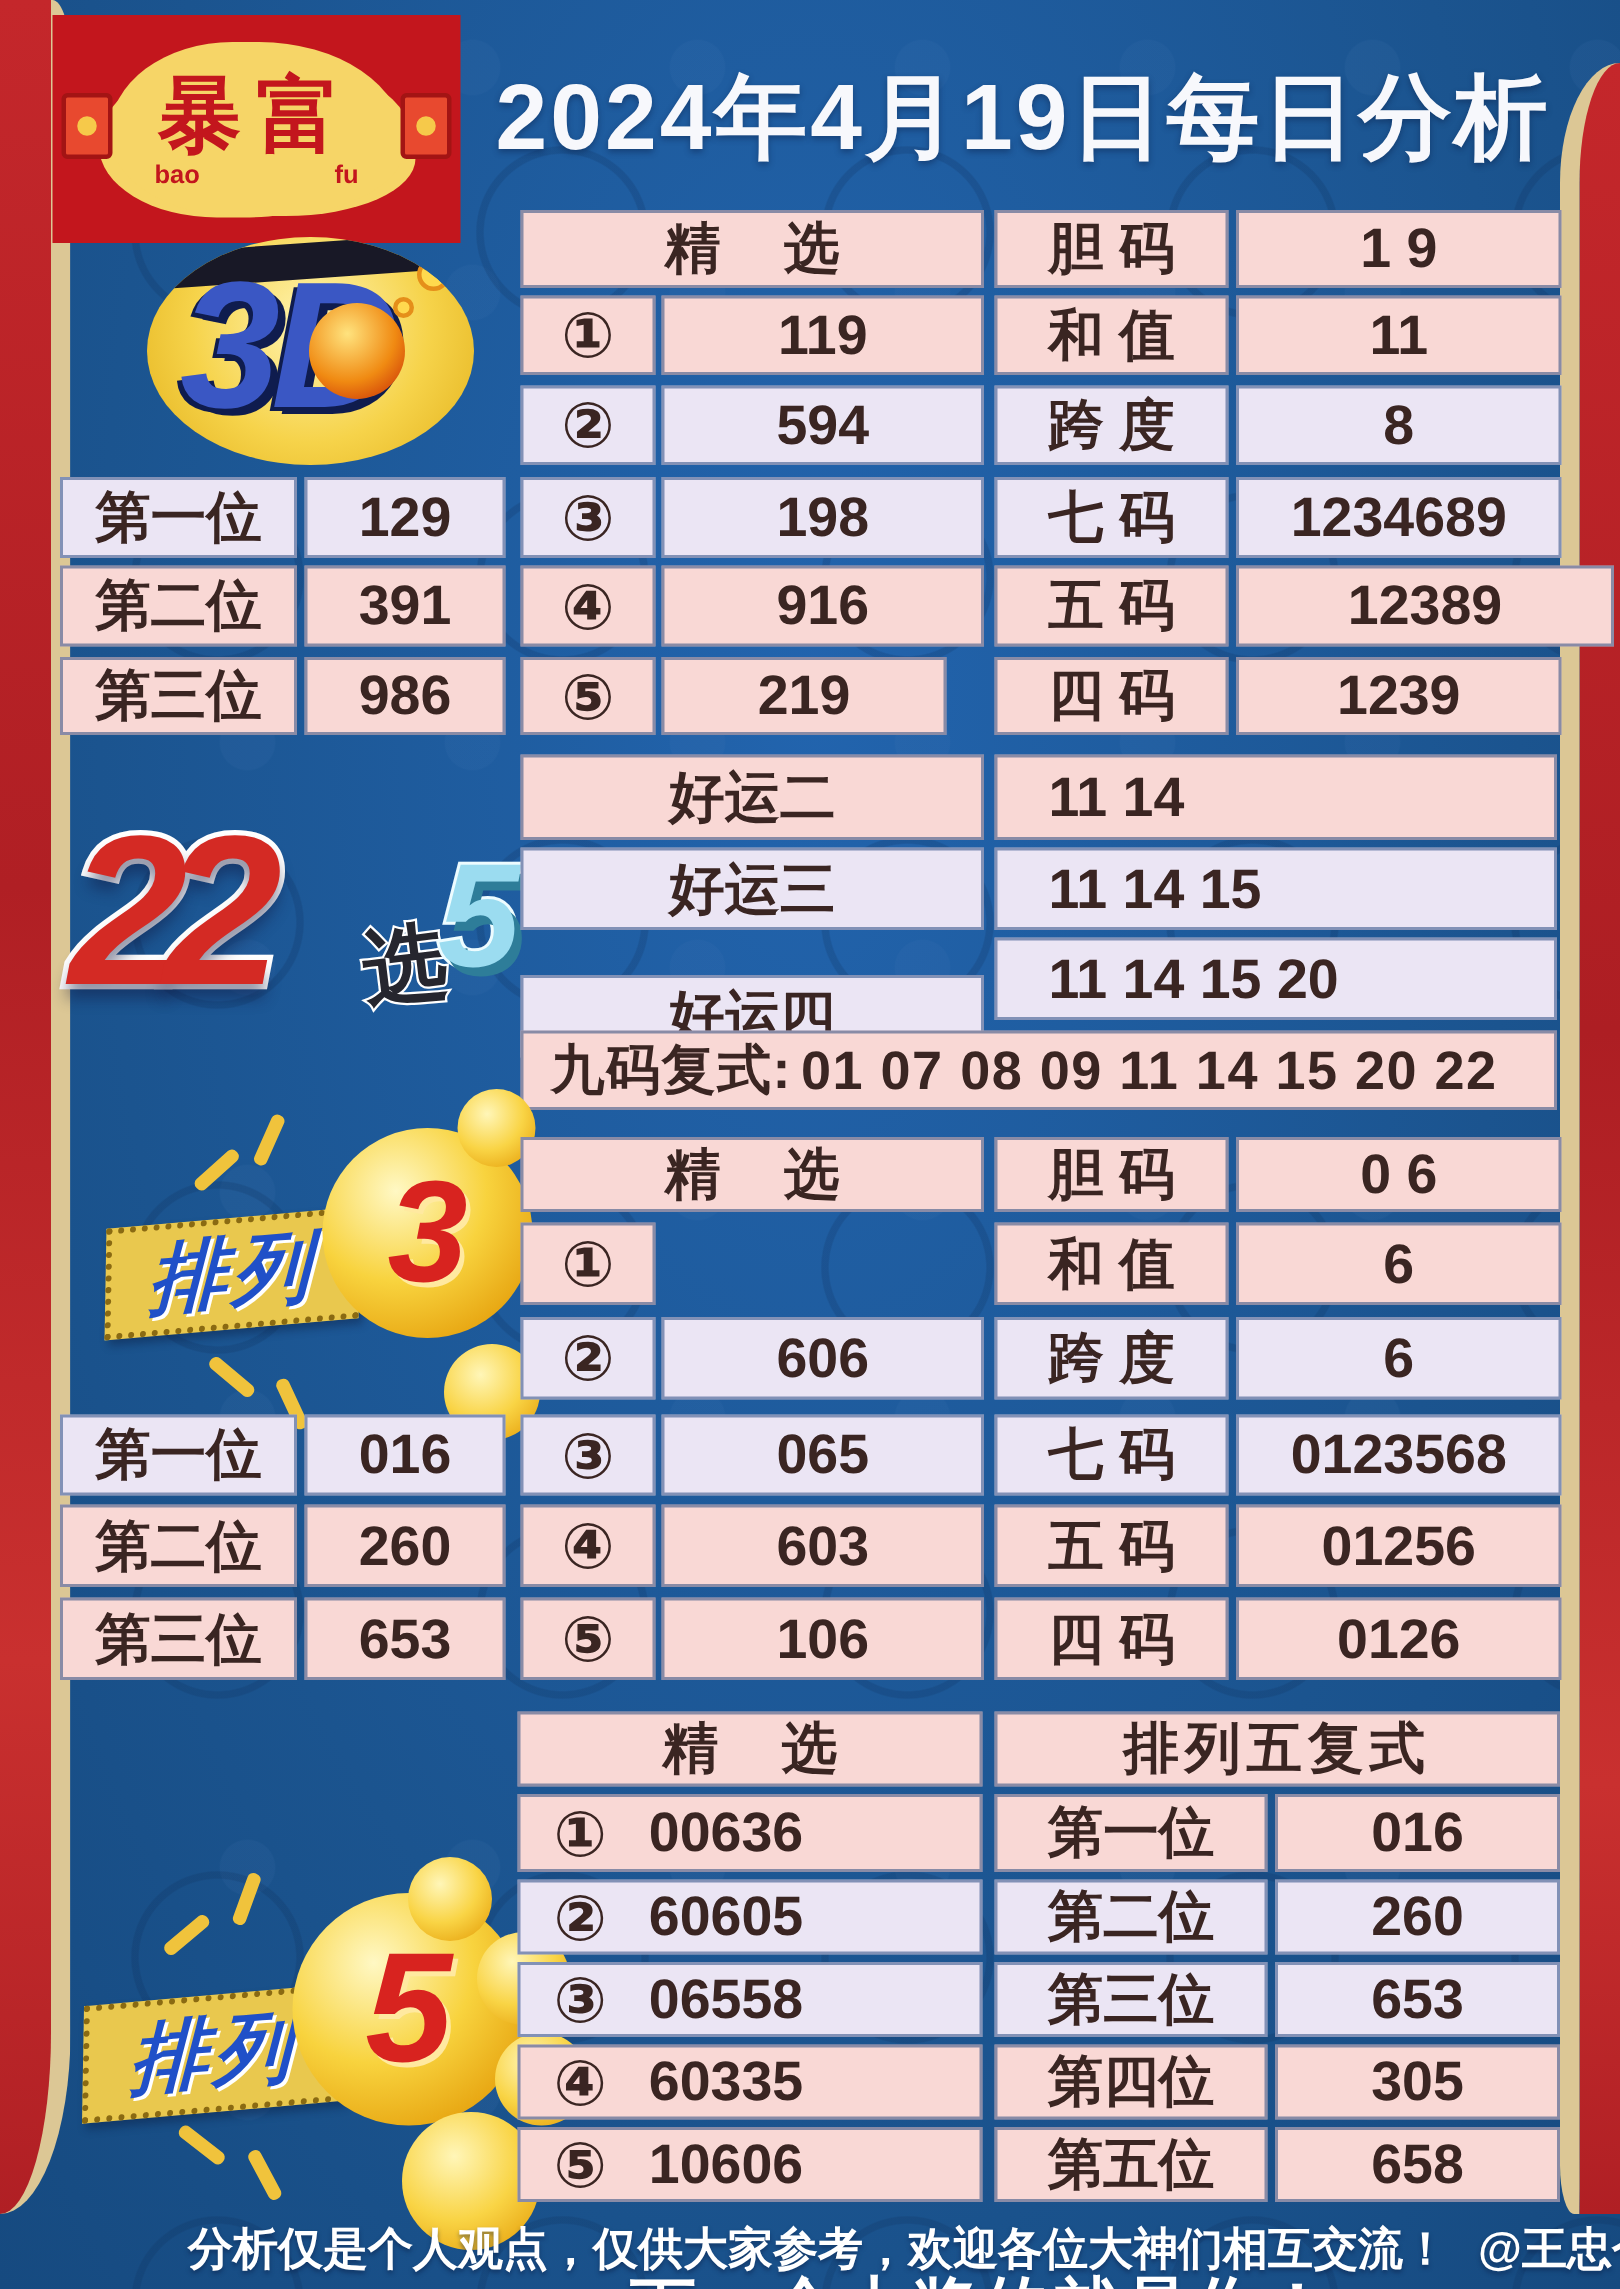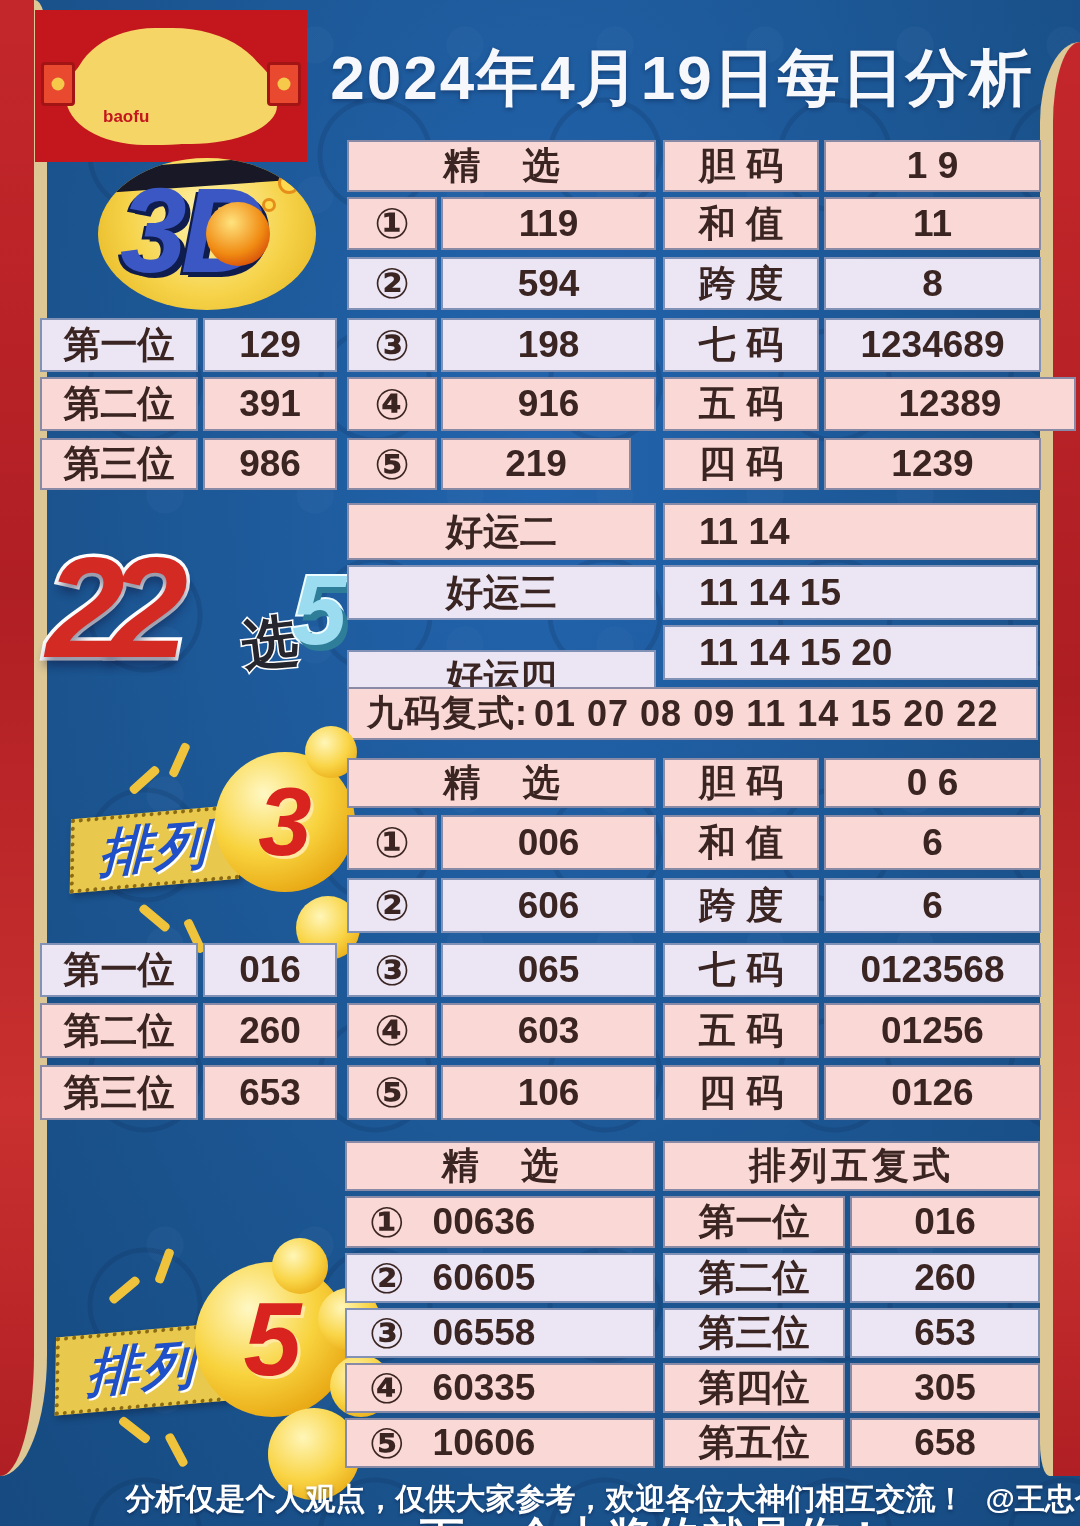--- a/index.html
+++ b/index.html
@@ -17,21 +17,21 @@
     background-size:230px 230px, 150px 150px;
     background-position:30px 40px, 90px 120px;
   }
   
   .frame-left{position:absolute;left:0;top:0;width:47px;height:1476px;background:linear-gradient(180deg,#c4272b,#b01f24 40%,#c9302f 75%,#b01f24);border-right:13px solid #dcc795;border-bottom-right-radius:70px 180px;border-top-right-radius:18px 60px;}
   .frame-right{position:absolute;right:0;top:42px;width:40px;height:1434px;background:linear-gradient(180deg,#c4272b,#ad1e23 45%,#c9302f 80%,#b01f24);border-left:13px solid #dcc795;border-top-left-radius:110px 220px;border-bottom-left-radius:26px 90px;}
   
   .logo-box{position:absolute;left:35px;top:10px;width:272px;height:152px;background:#c3161d;}
   .blob{position:absolute;left:50%;top:50%;transform:translate(-50%,-50%);width:196px;height:116px;background:#f6d567;border-radius:46% 54% 52% 48% / 58% 62% 42% 52%;box-shadow:14px 6px 0 -6px #f6d567, -14px 8px 0 -7px #f6d567;}
   .baofu{position:absolute;left:0;right:0;top:30px;text-align:center;font-size:56px;font-weight:700;color:#c3161d;letter-spacing:10px;}
-  .pinyin{position:absolute;left:50%;top:97px;transform:translateX(-50%);width:136px;display:flex;justify-content:flex-start;font-size:17px;font-weight:700;color:#c3161d;}
+  .pinyin{position:absolute;left:50%;top:97px;transform:translateX(-50%);width:136px;display:flex;justify-content:space-between;font-size:17px;font-weight:700;color:#c3161d;}
   .env{position:absolute;width:34px;height:44px;background:#e8492f;border:3px solid #a31414;border-radius:4px;}
   .env::after{content:"";position:absolute;left:50%;top:50%;transform:translate(-50%,-50%);width:13px;height:13px;border-radius:50%;background:#f6c94a;}
   .env-l{left:6px;top:52px}.env-r{right:6px;top:52px}
   .title{position:absolute;left:306px;top:36px;width:752px;text-align:center;font-size:62px;font-weight:700;color:#f7f8fc;letter-spacing:2px;text-shadow:0 2px 4px rgba(10,30,70,.45);white-space:nowrap;}
   
   .cell{position:absolute;display:flex;align-items:center;justify-content:center;font-weight:700;color:#3a2522;border:2px solid rgba(26,61,120,.50);font-size:37px;white-space:nowrap;}
   .pink{background:#f9d8d5}
   .lav{background:#ebe5f4}
   .hdr{letter-spacing:16px;padding-left:16px}
   .circ{font-size:42px}
@@ -69,20 +69,21 @@
 
 <div class="canvas">
   <div class="pattern"></div>
   <div class="frame-left"></div>
   <div class="frame-right"></div>
 
   <div class="logo-box">
     <div class="blob"></div>
     <div class="env env-l"></div>
     <div class="env env-r"></div>
+    <div class="baofu">暴富</div>
     <div class="pinyin">
       <span>bao</span>
       <span>fu</span>
     </div>
   </div>
   <div class="title">2024年4月19日每日分析</div>
 
   <div class="d3-circle">
     <div class="d3-hat"></div>
     <span class="d3-text">3D</span>
@@ -148,21 +149,20 @@
     <span>排列</span>
   </div>
   <div class="gold-ball" style="left:215px;top:752px;width:140px;height:140px">
     <span style="font-size:96px">3</span>
   </div>
   <div class="mini-ball" style="left:305px;top:726px;width:52px;height:52px"></div>
   <div class="mini-ball" style="left:296px;top:896px;width:64px;height:64px"></div>
 
   <div class="cell pink hdr" style="left:347px;top:758px;width:309px;height:50px">精 选</div>
   <div class="cell pink circ" style="left:347px;top:815px;width:90px;height:55px">①</div>
-  <div class="cell pink" style="left:441px;top:815px;width:215px;height:55px">006</div>
   <div class="cell lav circ" style="left:347px;top:878px;width:90px;height:55px">②</div>
   <div class="cell lav" style="left:441px;top:878px;width:215px;height:55px">606</div>
   <div class="cell lav circ" style="left:347px;top:943px;width:90px;height:54px">③</div>
   <div class="cell lav" style="left:441px;top:943px;width:215px;height:54px">065</div>
   <div class="cell pink circ" style="left:347px;top:1003px;width:90px;height:55px">④</div>
   <div class="cell pink" style="left:441px;top:1003px;width:215px;height:55px">603</div>
   <div class="cell pink circ" style="left:347px;top:1065px;width:90px;height:55px">⑤</div>
   <div class="cell pink" style="left:441px;top:1065px;width:215px;height:55px">106</div>
 
   <div class="cell pink" style="left:663px;top:758px;width:156px;height:50px">胆 码</div>

